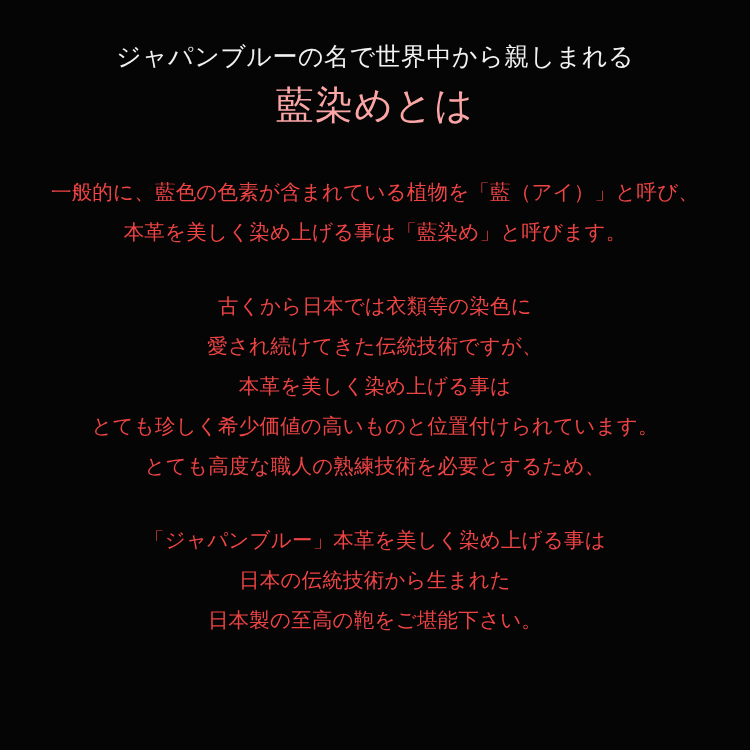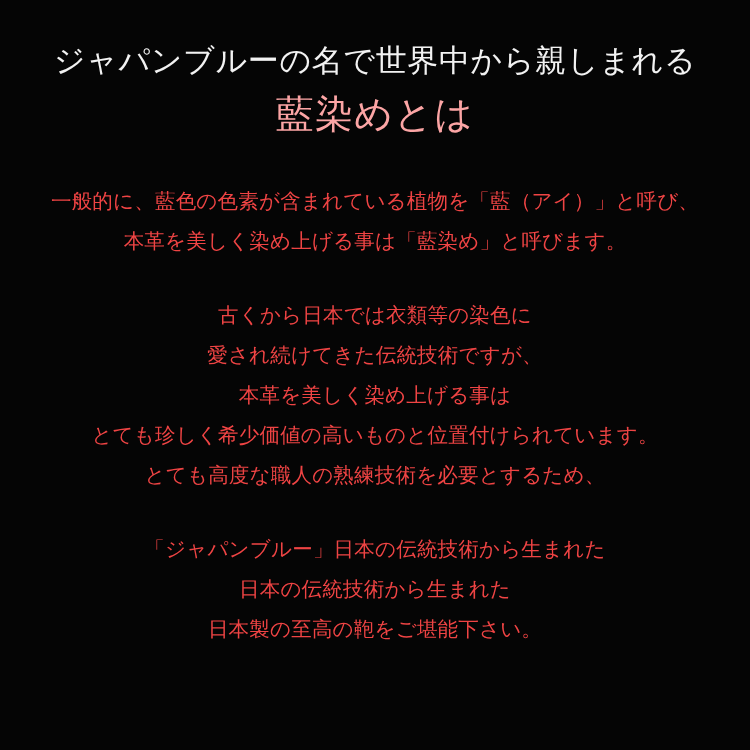--- a/index.html
+++ b/index.html
@@ -22,21 +22,21 @@
     display: flex;
     flex-direction: column;
     align-items: center;
     padding-top: 38px;
   }
   .headline {
     text-align: center;
     width: 100%;
   }
   .headline .sub {
-    font-size: 31px;
+    font-size: 25px;
     line-height: 1.5;
     letter-spacing: 0.02em;
     color: #f2f2f2;
     font-weight: 400;
   }
   .headline .main {
     font-size: 38px;
     line-height: 1.55;
     letter-spacing: 0.03em;
     color: #fca5a5;
@@ -84,19 +84,19 @@
     <p class="para">
       <span class="line">古くから日本では衣類等の染色に</span>
       <span class="line">愛され続けてきた伝統技術ですが、</span>
       <span class="line">本革を美しく染め上げる事は</span>
       <span class="line">とても珍しく希少価値の高いものと位置付けられています。</span>
       <span class="line">とても高度な職人の熟練技術を必要とするため、</span>
     </p>
 
 
     <p class="para">
-      <span class="line">「ジャパンブルー」日本の伝統技術から生まれた</span>
+      <span class="line">「ジャパンブルー」本革を美しく染め上げる事は</span>
       <span class="line">日本の伝統技術から生まれた</span>
       <span class="line">日本製の至高の鞄をご堪能下さい。</span>
     </p>
 
   </div>
 </div>
 
 </body></html>

